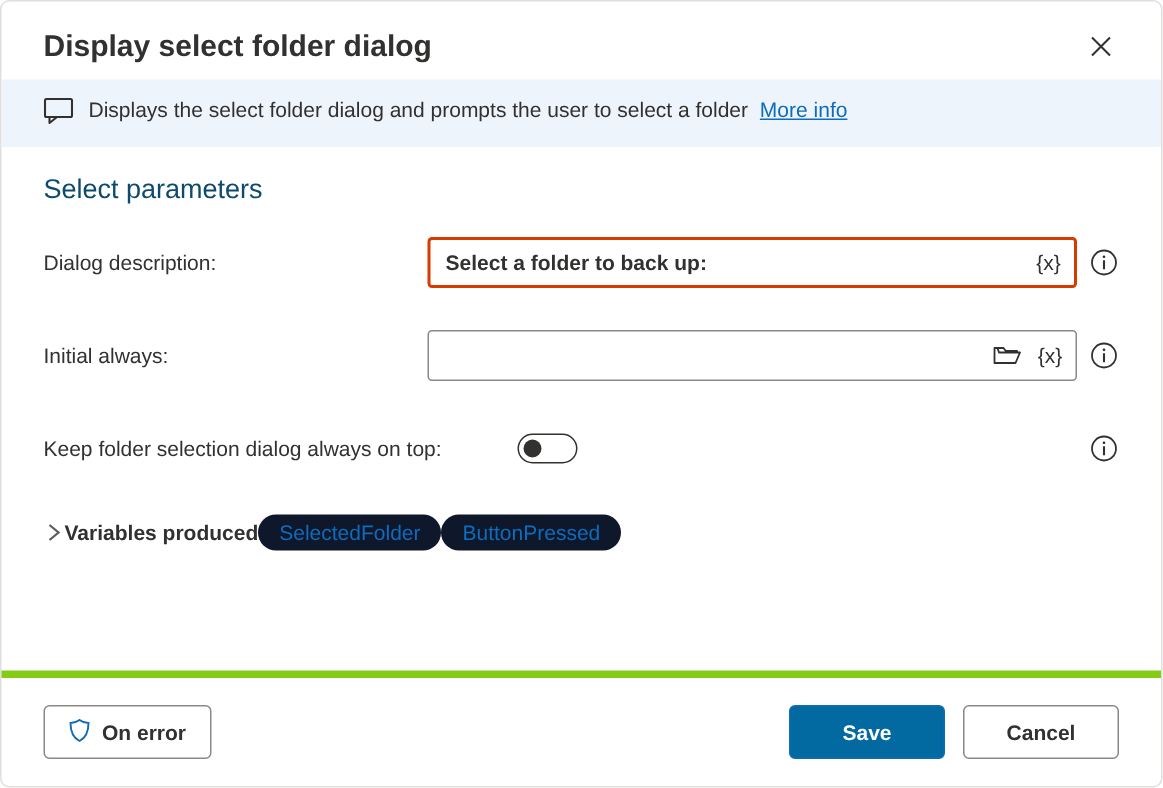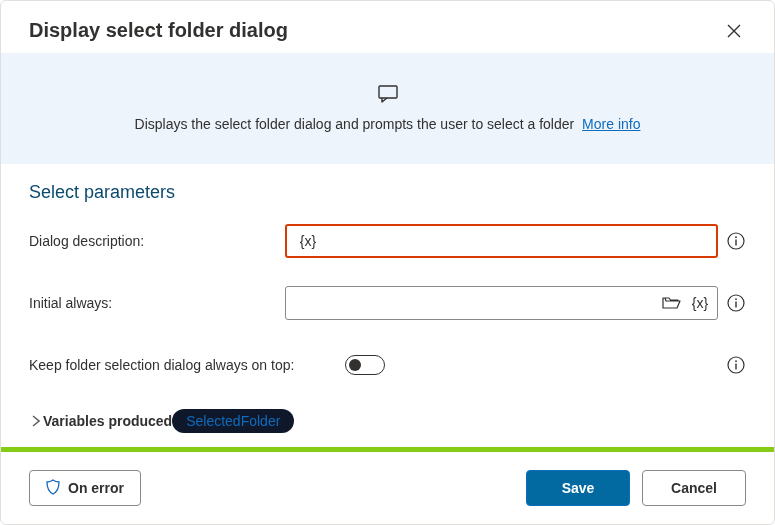--- a/index.html
+++ b/index.html
@@ -14,43 +14,41 @@
     width: 775px;
     height: 525px;
     border: 1px solid #e1dfdd;
     border-radius: 6px;
     display: flex;
     flex-direction: column;
     position: relative;
   }
   .dialog-header {
     display: flex;
-    align-items: flex-start;
+    align-items: center;
     justify-content: space-between;
     padding: 18px 28px 10px 28px;
   }
   .dialog-title {
     font-size: 20px;
     font-weight: 600;
     color: #323130;
   }
   .close-btn {
     width: 24px; height: 24px;
     display: flex; align-items: center; justify-content: center;
     cursor: pointer;
     color: #323130;
   }
   .info-bar {
     background: #eef4fc;
     display: flex;
-    align-items: center;
     gap: 10px;
-    padding: 32px 28px;
-    color: #323130;
-    flex-direction: column;
+    padding: 12px 28px;
+    color: #323130;
   }
   .info-bar svg { flex-shrink: 0; }
   .more-link {
     color: #0f6cbd;
     text-decoration: underline;
     cursor: pointer;
     margin-left: 4px;
   }
   .content {
     padding: 18px 28px 8px 28px;
@@ -215,20 +213,21 @@
     </span>
   </div>
 
   <div class="content">
     <div class="section-title">Select parameters</div>
 
     <div class="field-row">
       <div class="field-label">Dialog description:</div>
       <div class="field-input-wrap">
         <div class="text-input highlight">
+          <span class="value">Select a folder to back up:</span>
           <span class="input-icon" style="font-weight:400;">{x}</span>
         </div>
         <span class="info-icon">
           <svg width="18" height="18" viewBox="0 0 18 18">
               <circle cx="9" cy="9" r="8" stroke="currentColor" stroke-width="1.2" fill="none"></circle>
               <circle cx="9" cy="5.2" r="0.9" fill="currentColor"></circle>
               <rect x="8.3" y="7.5" width="1.4" height="6" fill="currentColor"></rect>
             </svg>
         </span>
       </div>
@@ -274,20 +273,21 @@
     </div>
 
     <div class="vars-row">
       <span class="chevron-right">
         <svg width="8" height="12" viewBox="0 0 8 12">
             <path d="M1 1 L7 6 L1 11" stroke="currentColor" stroke-width="1.5" fill="none"></path>
           </svg>
       </span>
       <span class="vars-label">Variables produced</span>
       <span class="var-chip">SelectedFolder</span>
+      <span class="var-chip">ButtonPressed</span>
     </div>
 
   </div>
 
   <div class="footer">
     <div class="btn">
       <span class="shield">
         <svg width="14" height="16" viewBox="0 0 14 16">
             <path d="M7 1 C5 2.5 3 3 1 3 C1 9 3 13 7 15 C11 13 13 9 13 3 C11 3 9 2.5 7 1 Z" stroke="currentColor" stroke-width="1.3" fill="none"></path>
           </svg>

